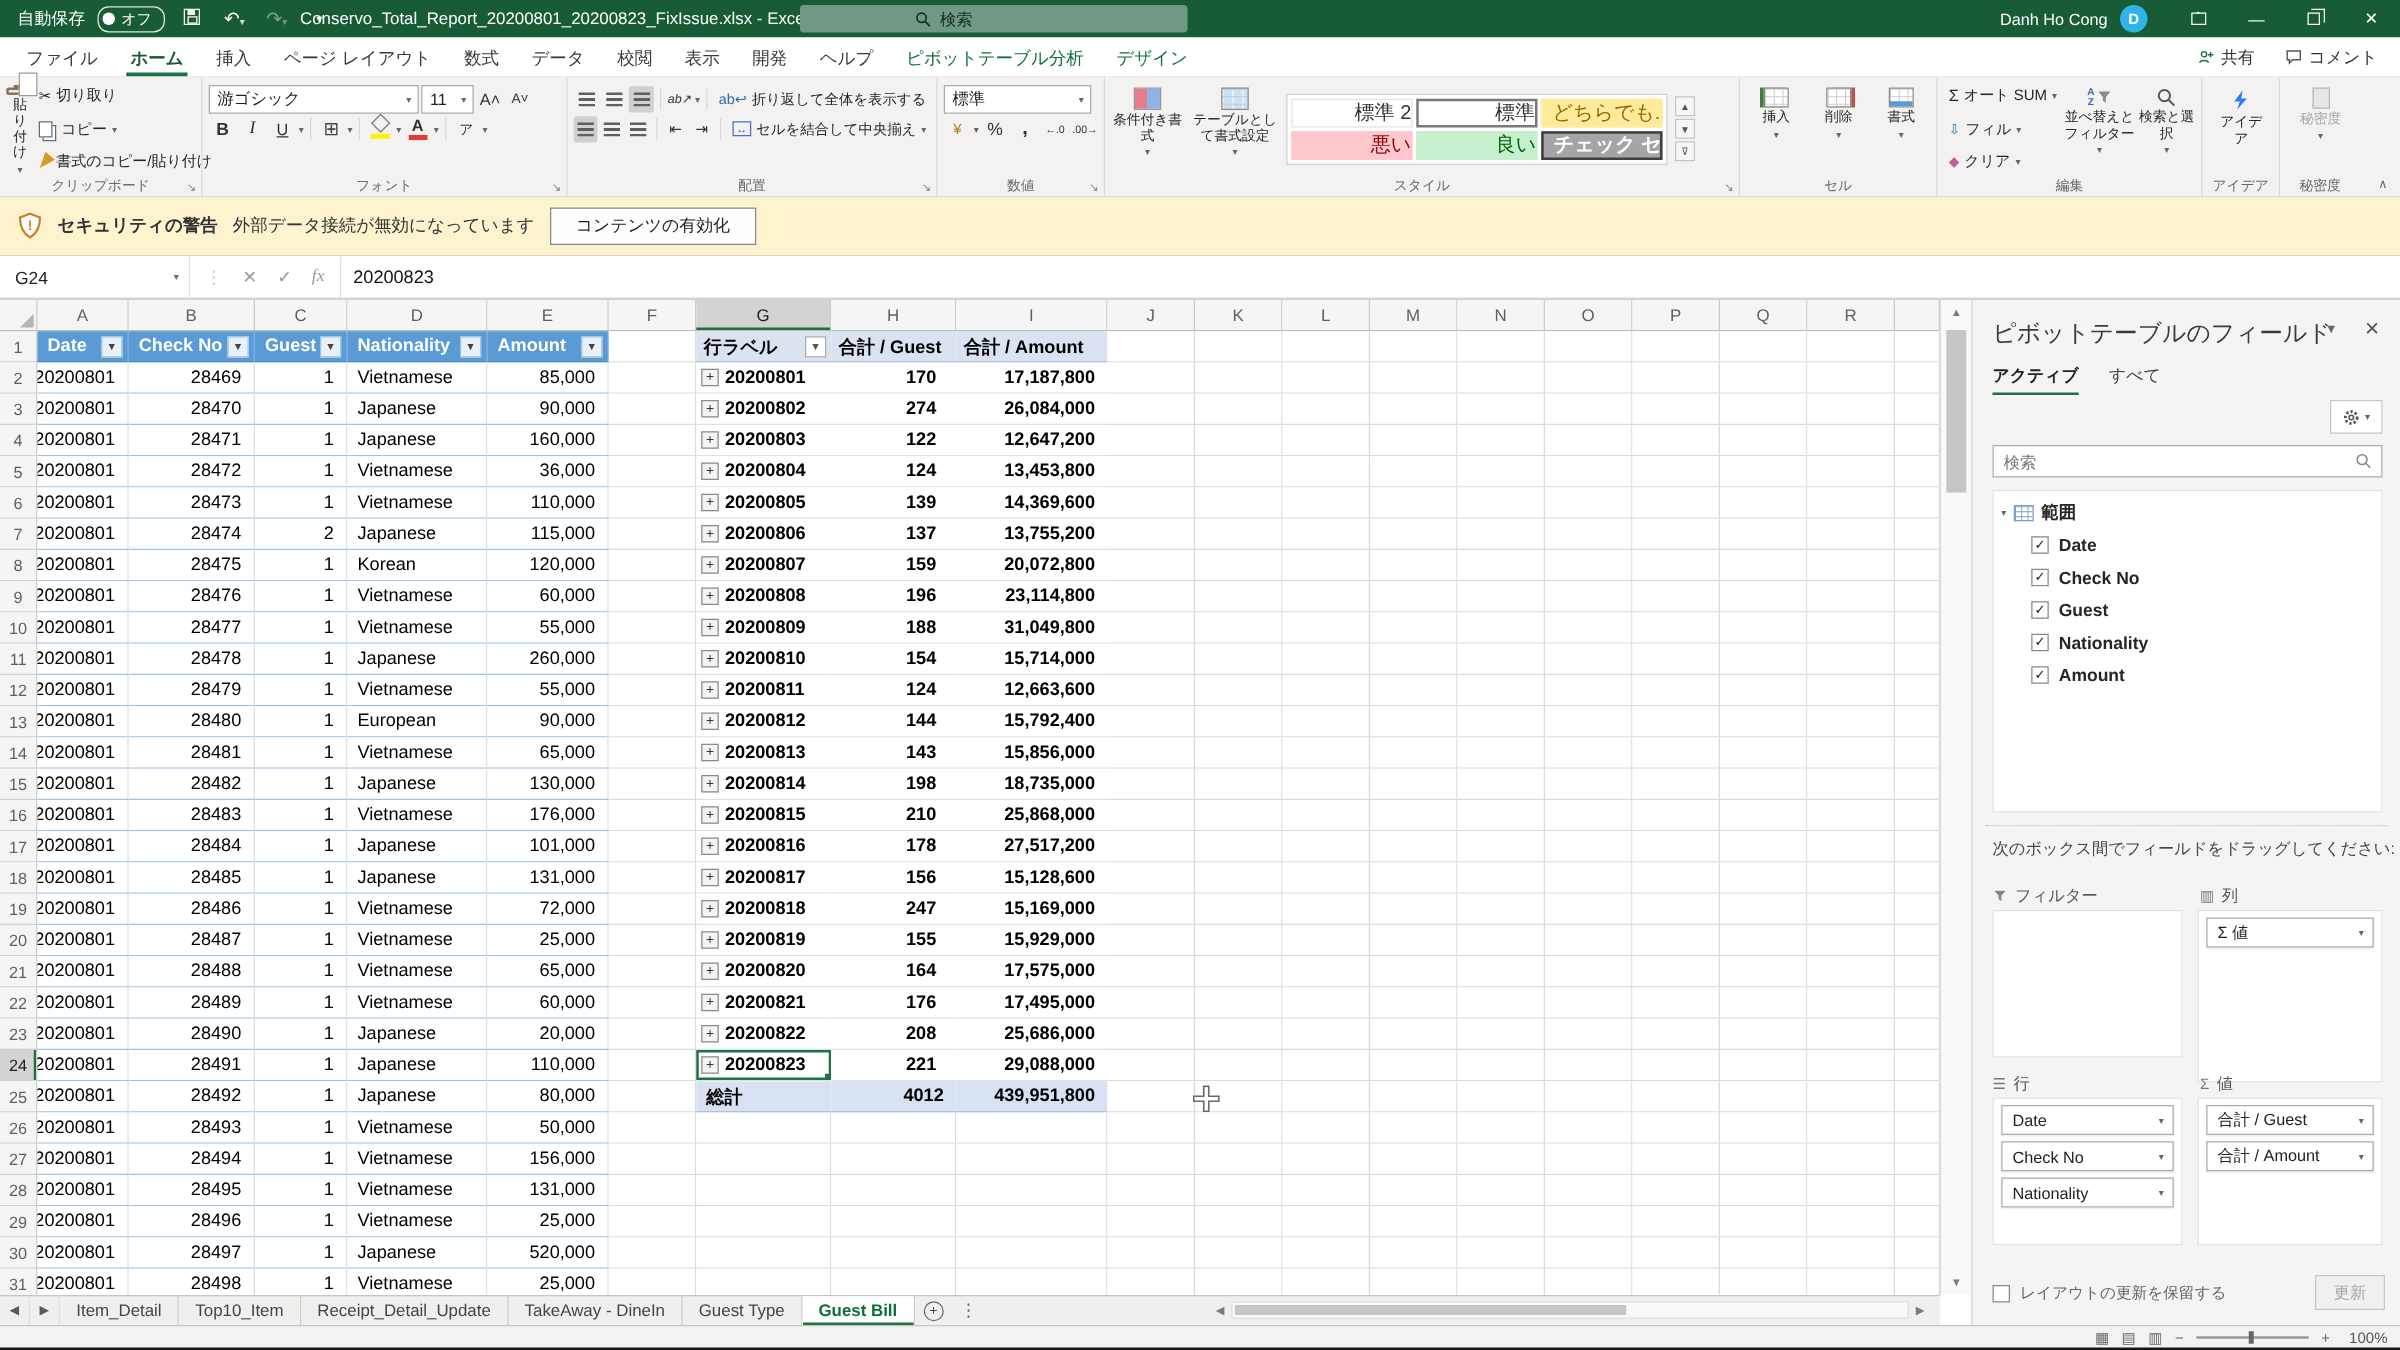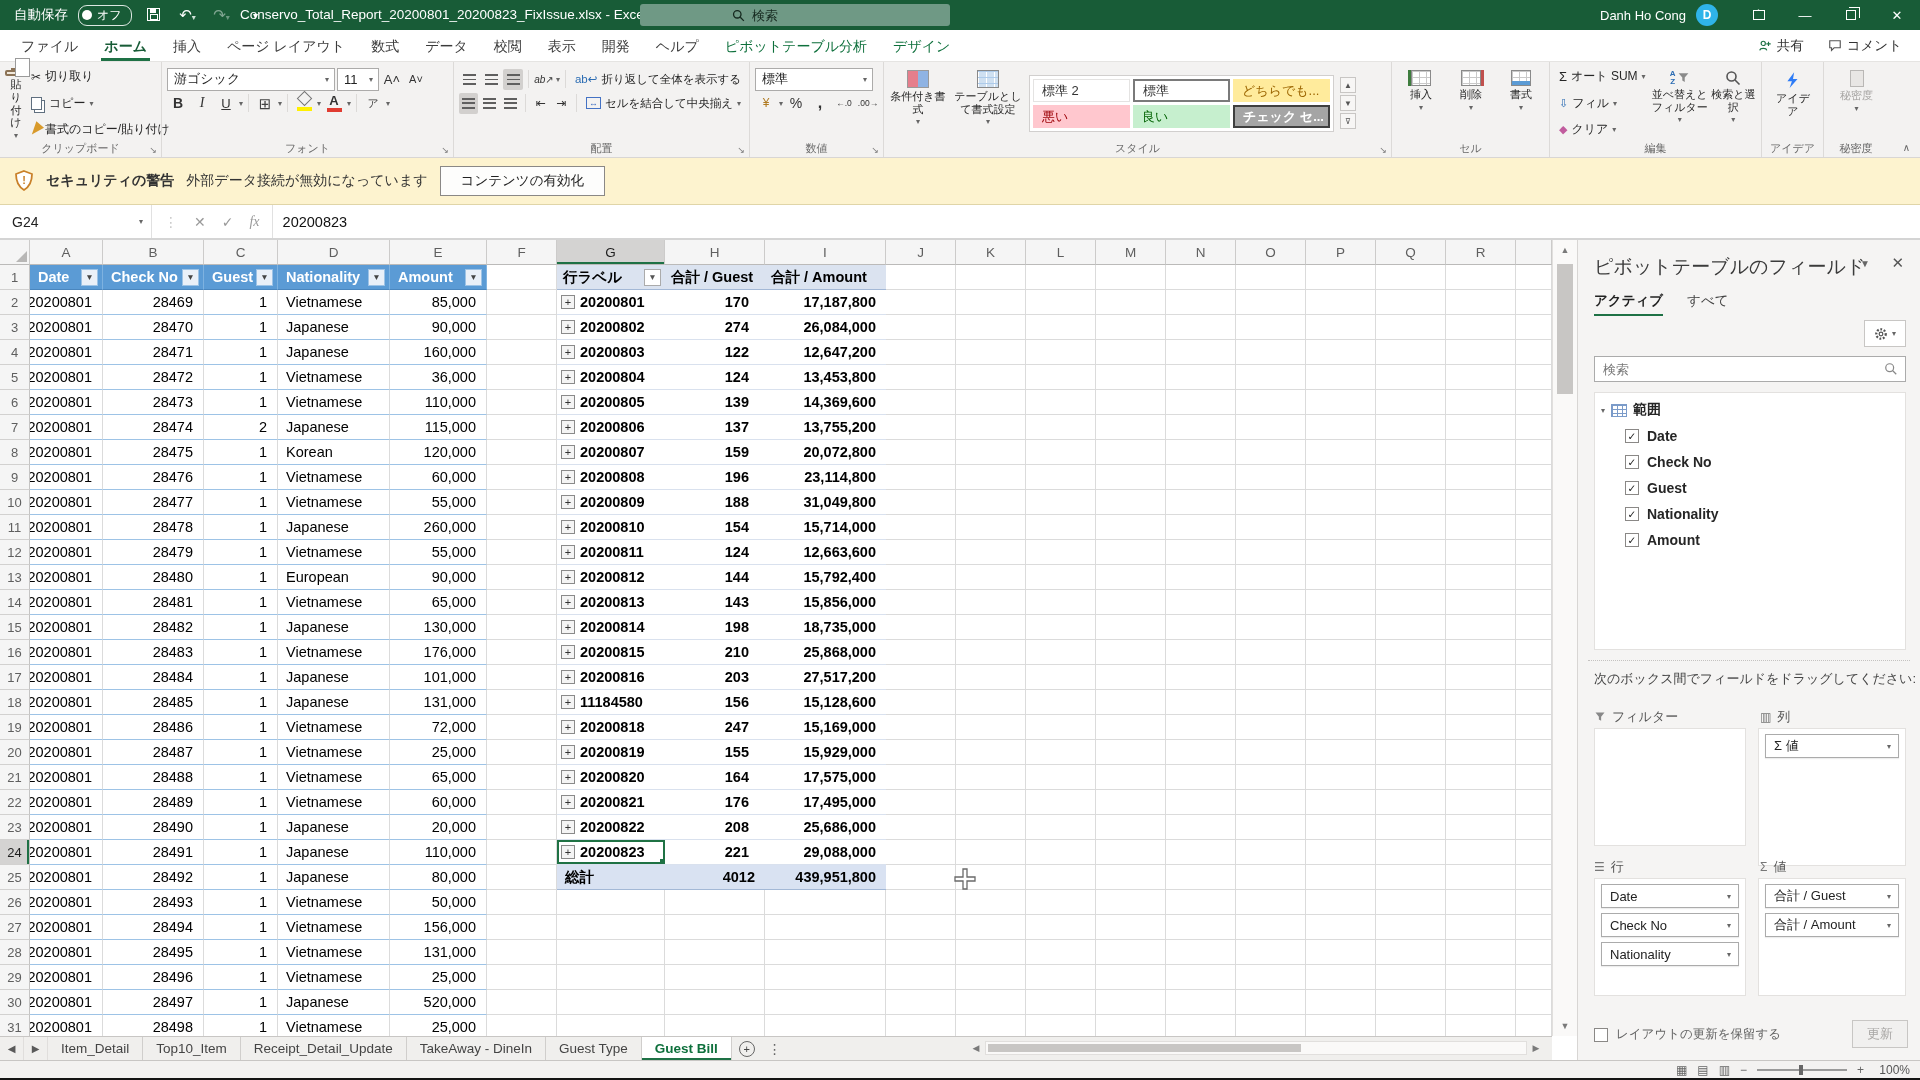--- a/index.html
+++ b/index.html
@@ -62,21 +62,21 @@
   .i-paint { width:0; height:0; border-left:5px solid transparent; border-right:5px solid transparent; border-top:13px solid #D89A2B; transform:rotate(40deg); }
   .i-borders { font-size:15px; color:#444; line-height:1; }
   .i-fill { width:11px; height:11px; border:1.5px solid #777; transform:rotate(45deg); position:relative; top:-2px; }
   .colorbar { display:block; width:15px; height:4px; margin-top:1px; }
   .i-fontA { font-size:13px; font-weight:bold; color:#333; line-height:1; }
   .stack { display:flex; flex-direction:column; align-items:center; line-height:1; }
   .i-cf { width:22px; height:18px; border:1px solid #999; background:linear-gradient(90deg,#E57E8C 50%,#8FB3E3 50%); }
   .i-ft { width:22px; height:18px; border:1px solid #888; background-image:linear-gradient(#AECBEA 1px, transparent 1px),linear-gradient(90deg,#fff 1px, #CFE0F1 1px); background-size:8px 6px; }
   .i-grid { width:20px; height:16px; border:1px solid #8a8a8a; background-image:linear-gradient(#C9C9C9 1px,transparent 1px),linear-gradient(90deg,#C9C9C9 1px,transparent 1px); background-size:7px 6px; background-color:#fff; }
   .gal { display:grid; grid-template-columns:repeat(3,97px); grid-auto-rows:23px; gap:3px; background:#fff; border:1px solid #D1CFCE; padding:3px; align-self:center; }
-  .chip { font-size:13px; line-height:21px; padding-left:8px; border:1px solid #E4E3E2; background:#fff; color:#333; overflow:hidden; white-space:nowrap; }
+  .chip { font-size:16px; line-height:21px; padding-left:8px; border:1px solid #E4E3E2; background:#fff; color:#333; overflow:hidden; white-space:nowrap;text-align:right; }
   .chip.s1 { border:2px solid #7A7A7A; line-height:19px; }
   .chip.s2 { background:#FFEB9C; color:#9C6500; border-color:#FFEB9C; }
   .chip.s3 { background:#FFC7CE; color:#9C0006; border-color:#FFC7CE; }
   .chip.s4 { background:#C6EFCE; color:#006100; border-color:#C6EFCE; }
   .chip.s5 { background:#A5A5A5; color:#fff; font-weight:bold; border:2px solid #3f3f3f; line-height:19px; }
   .galcol { display:flex; flex-direction:column; gap:2px; justify-content:center; margin-left:2px; }
   .galbtn { width:16px; height:16px; border:1px solid #C8C6C4; background:#F7F6F5; font-size:8px; color:#555; display:flex; align-items:center; justify-content:center; }
   .grayed { color:#A8A6A4; }
   .i-doc { width:14px; height:17px; border:1px solid #b9b7b5; background:#E8E6E4; }
   #rib-collapse { position:absolute; right:10px; bottom:4px; font-size:10px; color:#666; }
@@ -979,21 +979,21 @@
       <div class="cell td num" style="width: 73px;">20200801</div>
       <div class="cell td num" style="width: 101px;">28484</div>
       <div class="cell td num" style="width: 74px;">1</div>
       <div class="cell td txt" style="width: 112px;">Japanese</div>
       <div class="cell td num" style="width: 97px;">101,000</div>
       <div class="cell" style="width: 70px;"></div>
       <div class="cell pl" style="width: 108px;">
         <span class="exp">+</span>
         <span>20200816</span>
       </div>
-      <div class="cell pv" style="width: 100px;">203</div>
+      <div class="cell pv" style="width: 100px;">178</div>
       <div class="cell pv icol" style="width: 121px;">27,517,200</div>
       <div class="cell" style="width: 70px;"></div>
       <div class="cell" style="width: 70px;"></div>
       <div class="cell" style="width: 70px;"></div>
       <div class="cell" style="width: 70px;"></div>
       <div class="cell" style="width: 70px;"></div>
       <div class="cell" style="width: 70px;"></div>
       <div class="cell" style="width: 70px;"></div>
       <div class="cell" style="width: 70px;"></div>
       <div class="cell" style="width: 70px;"></div>
@@ -1002,21 +1002,21 @@
     <div class="gr">
       <div class="cell gut" style="width: 30px;">18</div>
       <div class="cell td num" style="width: 73px;">20200801</div>
       <div class="cell td num" style="width: 101px;">28485</div>
       <div class="cell td num" style="width: 74px;">1</div>
       <div class="cell td txt" style="width: 112px;">Japanese</div>
       <div class="cell td num" style="width: 97px;">131,000</div>
       <div class="cell" style="width: 70px;"></div>
       <div class="cell pl" style="width: 108px;">
         <span class="exp">+</span>
-        <span>11184580</span>
+        <span>20200817</span>
       </div>
       <div class="cell pv" style="width: 100px;">156</div>
       <div class="cell pv icol" style="width: 121px;">15,128,600</div>
       <div class="cell" style="width: 70px;"></div>
       <div class="cell" style="width: 70px;"></div>
       <div class="cell" style="width: 70px;"></div>
       <div class="cell" style="width: 70px;"></div>
       <div class="cell" style="width: 70px;"></div>
       <div class="cell" style="width: 70px;"></div>
       <div class="cell" style="width: 70px;"></div>

